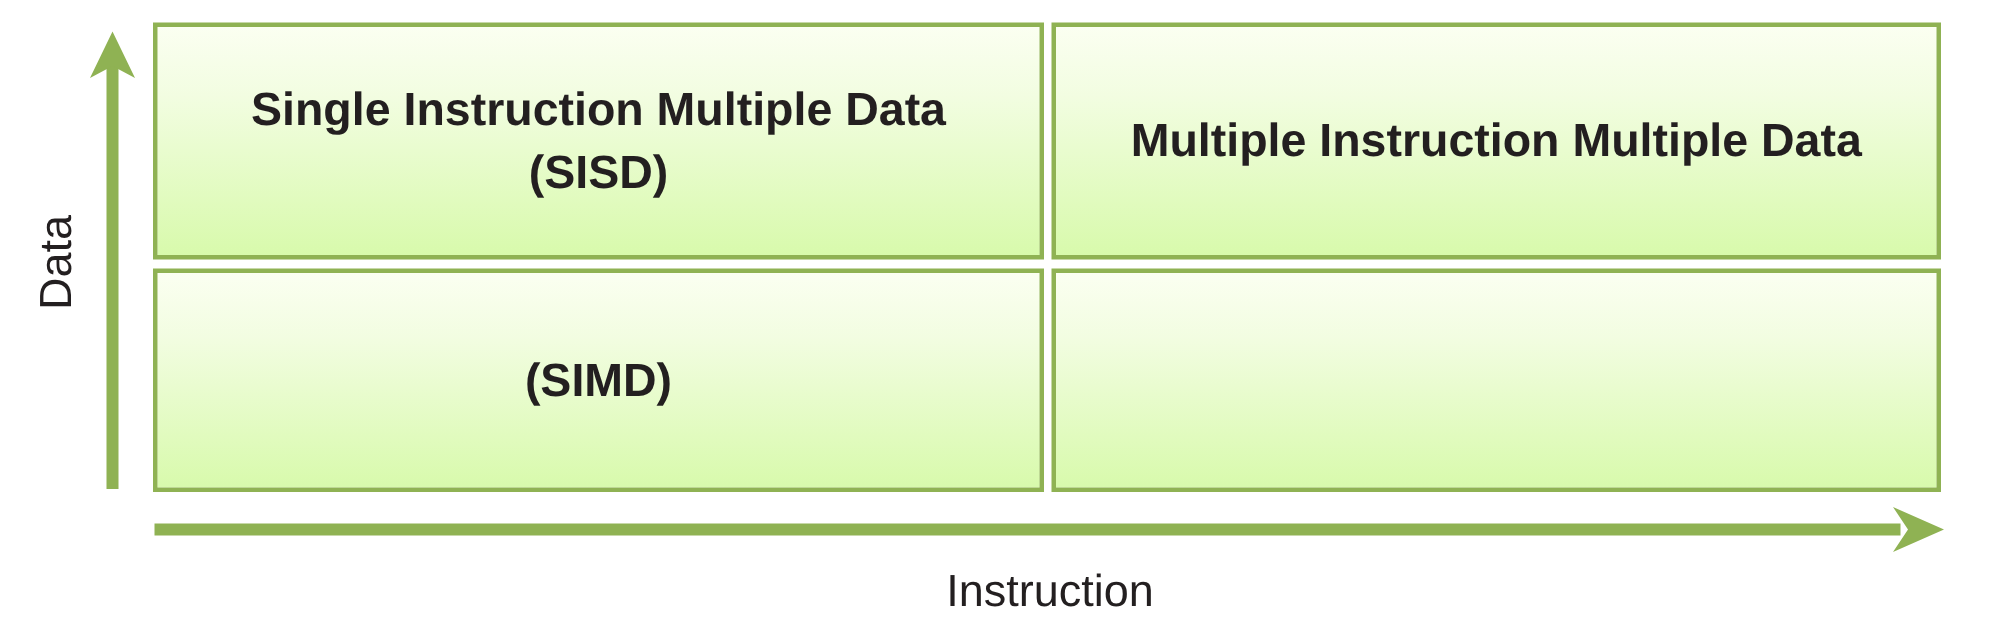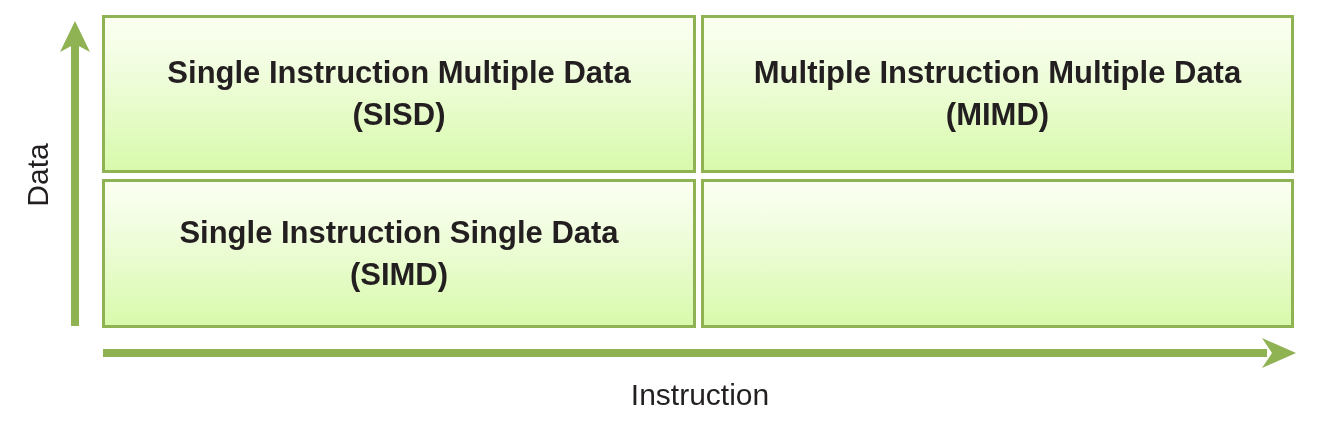--- a/index.html
+++ b/index.html
@@ -113,27 +113,25 @@
     <div class="quad">
       <span class="quad-text">
         <span>Single Instruction Multiple Data</span>
         <span class="quad-line2">(SISD)</span>
       </span>
     </div>
 
     <div class="quad">
       <span class="quad-text">
         <span>Multiple Instruction Multiple Data</span>
-        <span class="quad-line2">(MIMD)</span>
       </span>
     </div>
 
     <div class="quad">
       <span class="quad-text">
-        <span>Single Instruction Single Data</span>
         <span class="quad-line2">(SIMD)</span>
       </span>
     </div>
 
     <div class="quad">
       <span class="quad-text">
       </span>
     </div>
 
   </div>

